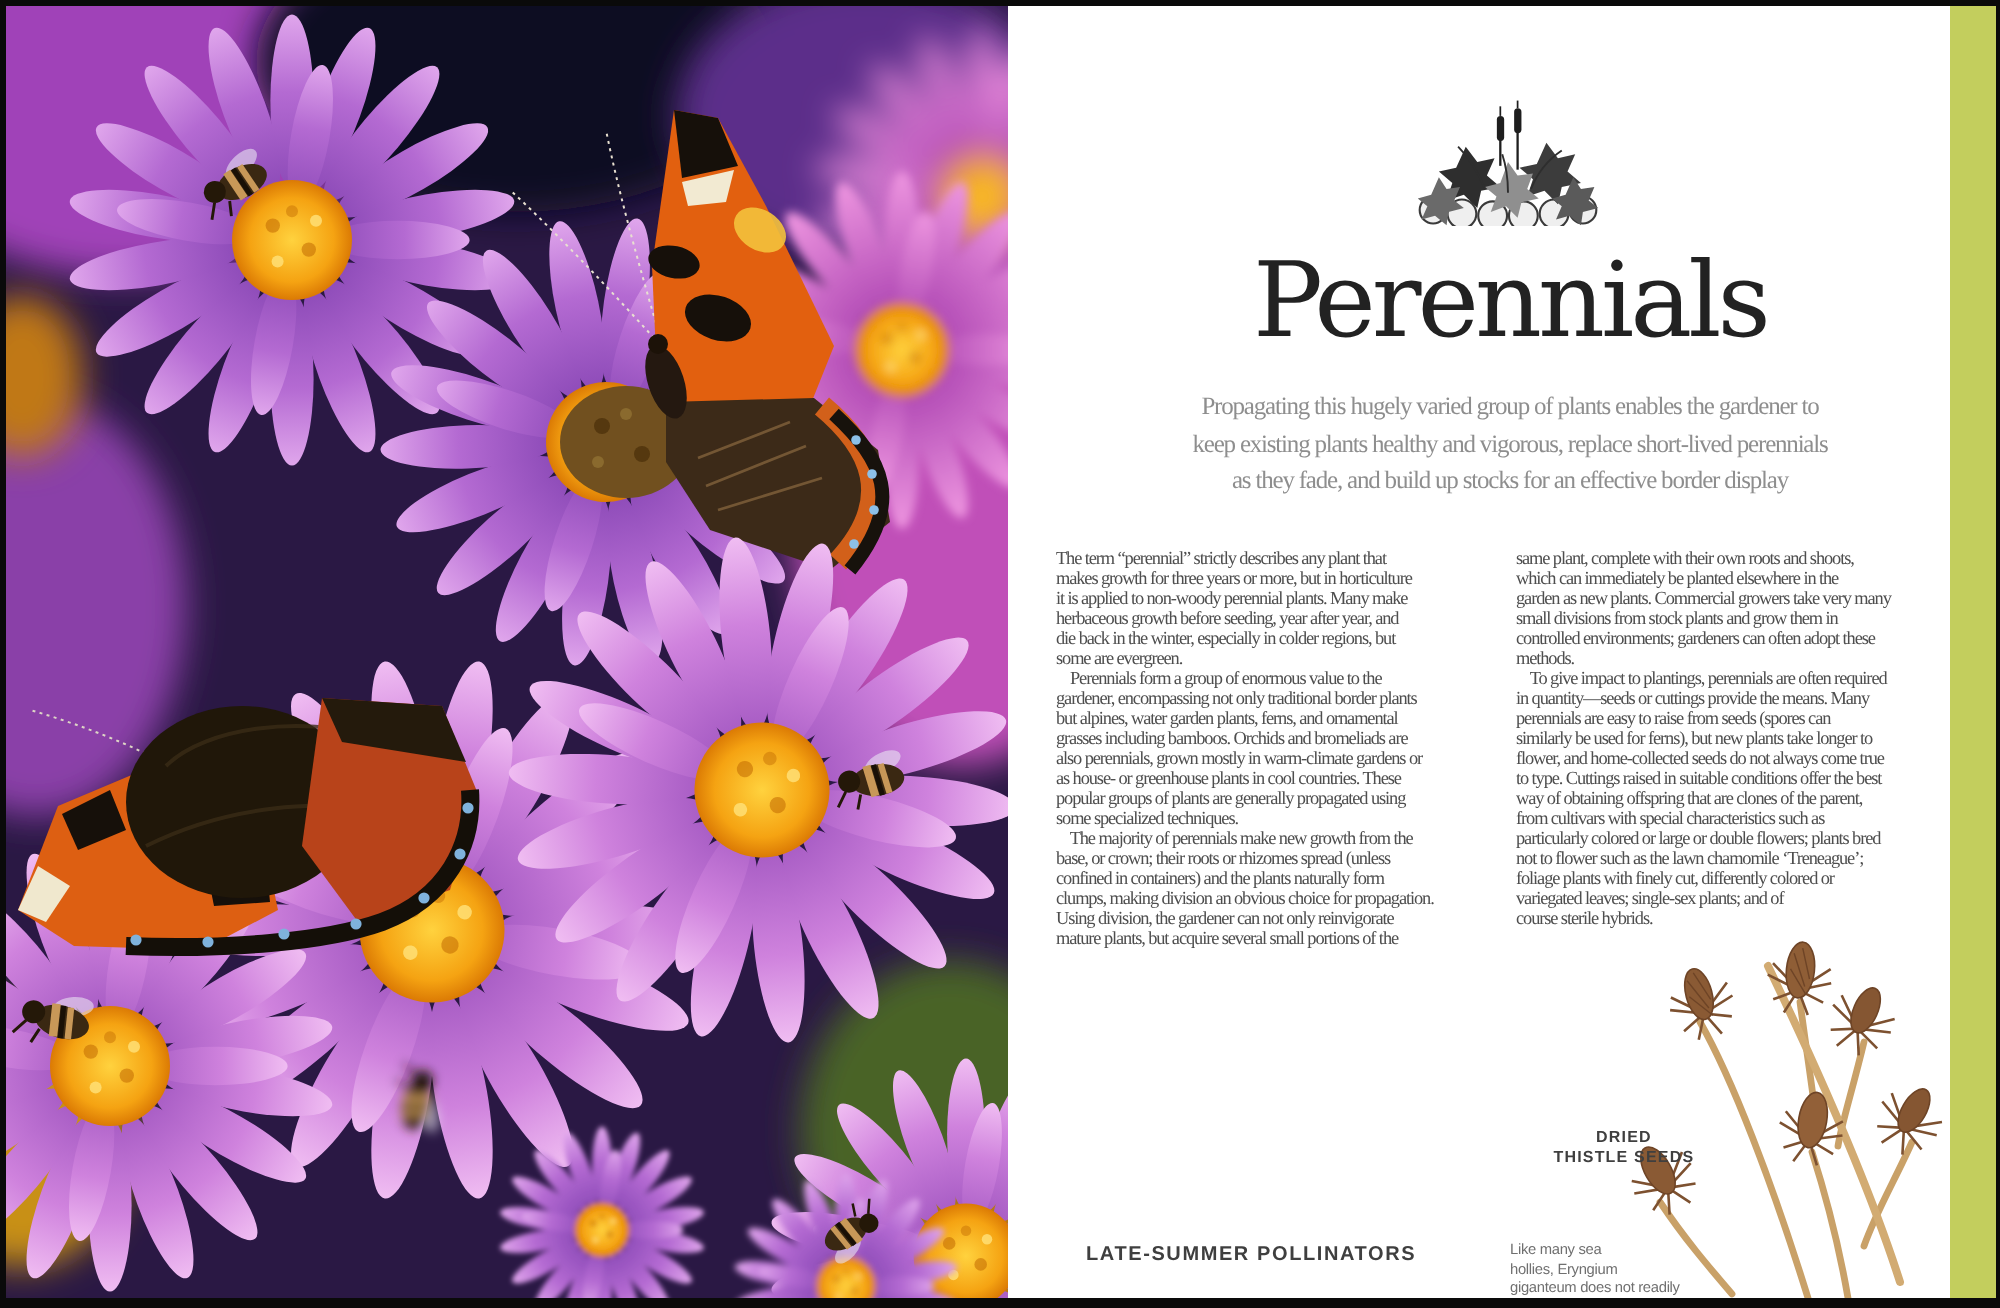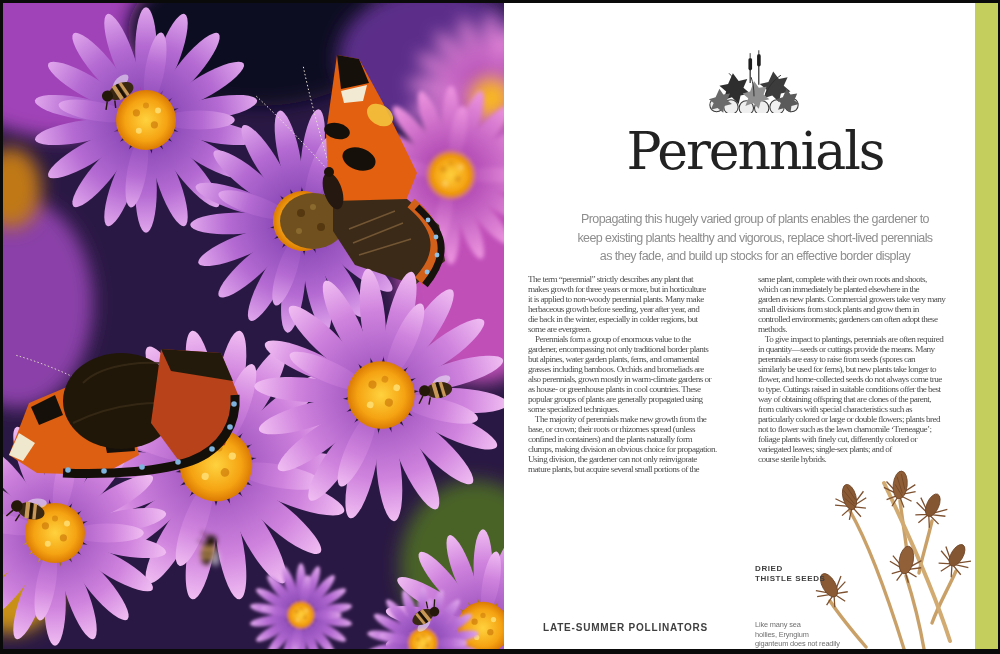--- a/index.html
+++ b/index.html
@@ -11,31 +11,31 @@
   .photo-wrap svg{display:block;}
 
   .accent-stripe{position:absolute;left:972px;top:0;width:23px;height:646px;background:#c3ce5d;}
 
   .ornament{position:absolute;left:703px;top:46px;width:96px;height:64px;}
 
   .chapter-title{position:absolute;left:520px;top:120px;width:464px;text-align:center;
     font-family:"DejaVu Serif", serif;font-size:52px;line-height:56px;letter-spacing:-2px;
     color:#222222;white-space:pre;}
 
-  .chapter-intro{position:absolute;left:520px;top:207px;width:464px;text-align:center;
-    font-family:Liberation Sans, sans-serif;font-size:12.5px;line-height:18.6px;letter-spacing:-0.6px;
+  .chapter-intro{position:absolute;left:520px;top:191px;width:464px;text-align:center;
+    font-family:Liberation Serif, serif;font-size:12.5px;line-height:18.6px;letter-spacing:-0.6px;
     color:#8e8e8e;white-space:pre;}
 
   .bodycol{position:absolute;top:271px;font-family:"Liberation Serif", serif;
     font-size:9.2px;line-height:10px;letter-spacing:-0.55px;color:#4e4e4e;white-space:pre;}
   .col-left{left:525px;}
   .col-right{left:755px;}
 
   .caption{position:absolute;font-family:"Liberation Sans", sans-serif;white-space:pre;}
-  .cap-title{font-weight:bold;color:#3f3f3f;}
+  .cap-title{font-weight:bold;color:#3f3f3f;text-align:center;}
   .cap-text{color:#707070;}
 
   .cap-pollinators{left:540px;top:584px;}
   .cap-pollinators .cap-title{font-size:10px;letter-spacing:0.8px;line-height:10px;}
 
   .cap-thistle{left:752px;top:525px;}
   .cap-thistle .cap-title{font-size:8px;letter-spacing:0.6px;line-height:9.6px;}
   .cap-thistle .cap-text{font-size:7.4px;letter-spacing:-0.15px;line-height:9.6px;margin-top:1px;}
 
   .thistle-art{position:absolute;left:781px;top:458px;width:191px;height:188px;z-index:0;}

